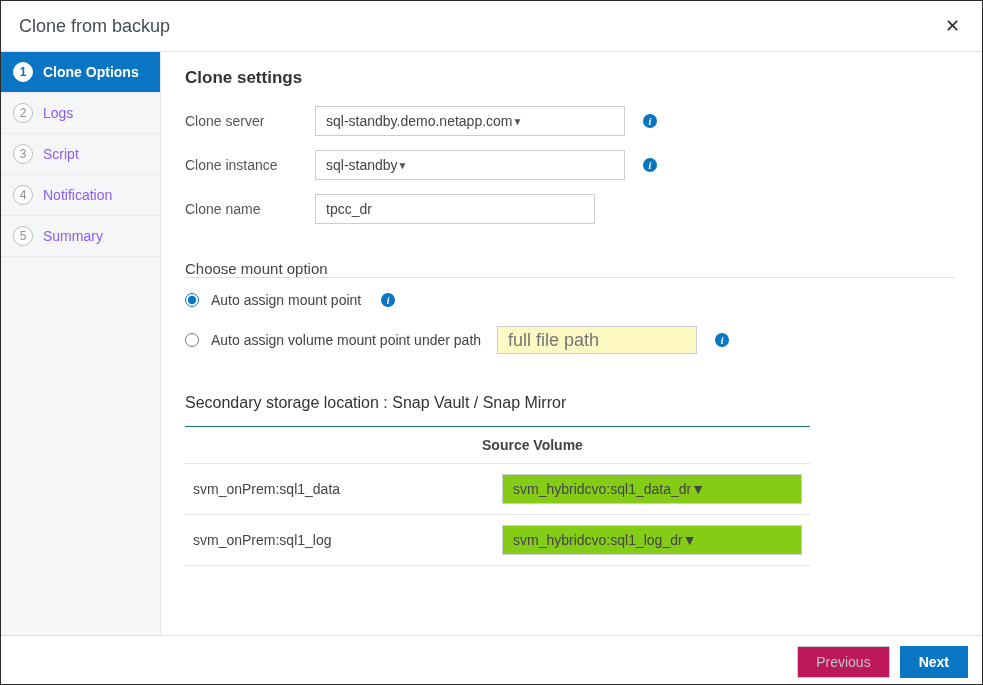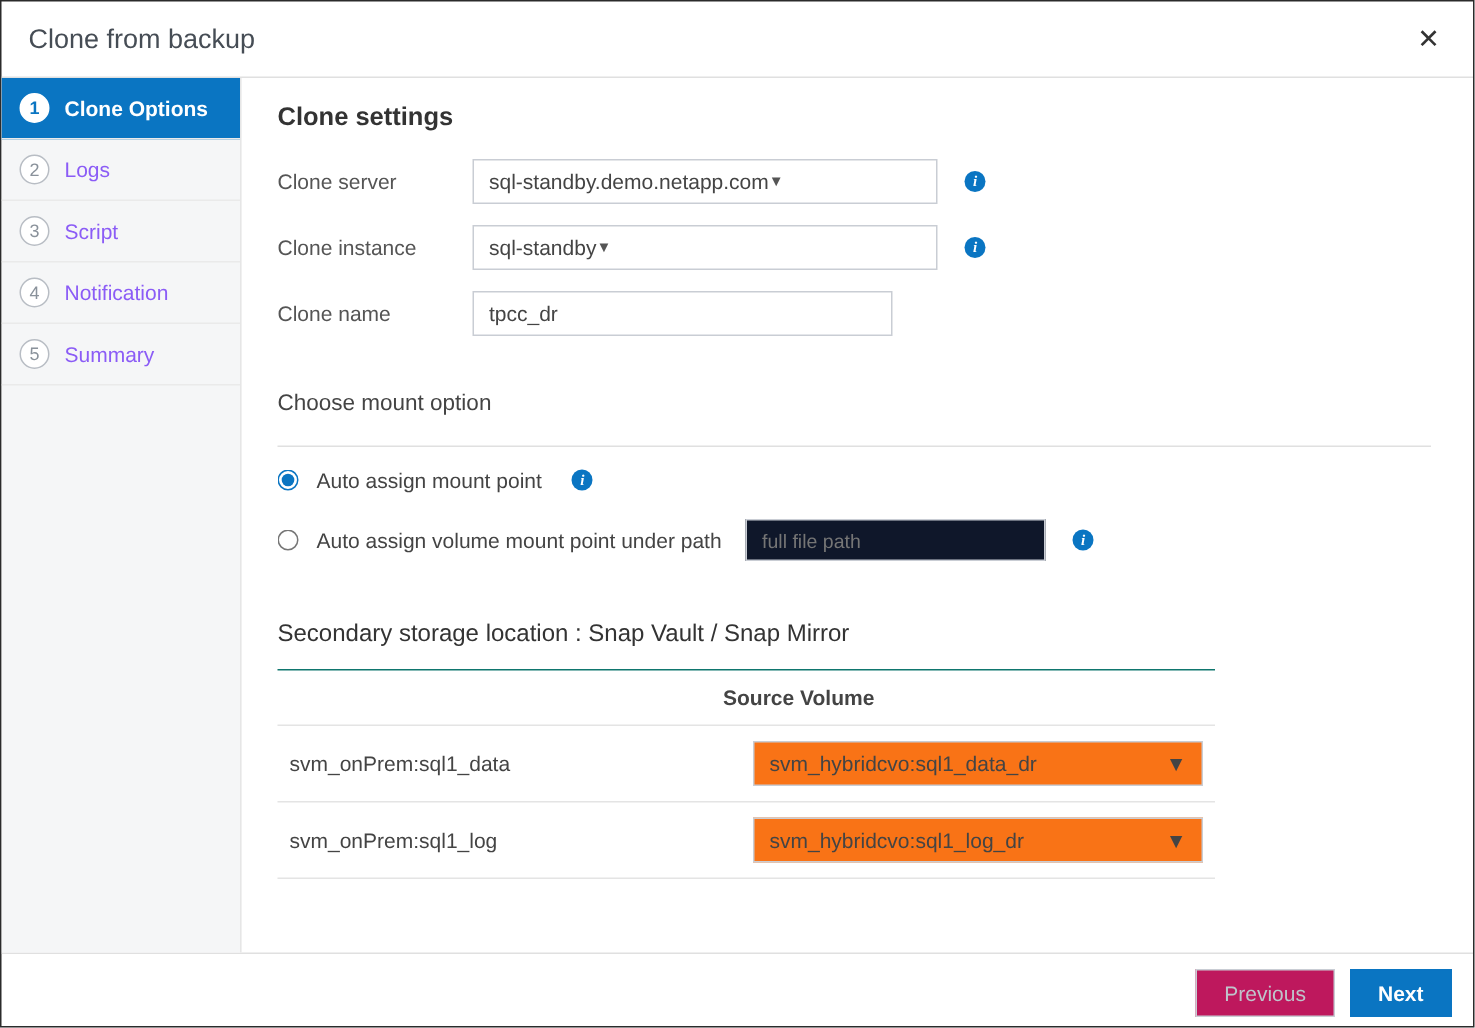--- a/index.html
+++ b/index.html
@@ -134,44 +134,44 @@
     justify-content: center;
     margin-left: 18px;
     flex-shrink: 0;
     font-family: Georgia, serif;
     font-style: italic;
   }
   .section-title {
     font-size: 15px;
     color: #444;
     margin-top: 36px;
-    padding-bottom: 20px;
+    padding-bottom: 0;
     border-bottom: 1px solid #e0e0e0;
   }
   .radio-row {
     display: flex;
     align-items: center;
     margin-top: 14px;
     font-size: 14px;
     color: #444;
   }
   .radio-row input[type="radio"] {
     margin-right: 12px;
     width: 14px;
     height: 14px;
     accent-color: #0a75c2;
   }
   .radio-row .radio-label { margin-right: 10px; }
   .path-input {
     width: 200px;
     height: 28px;
     border: 1px solid #c9cdd4;
-    background: #0f172a;
+    background: #fef9c3;
     padding: 0 10px;
-    font-size: 13px;
+    font-size: 18px;
     color: #888;
     margin-left: 6px;
   }
   .table-title {
     font-size: 16px;
     color: #333;
     margin-top: 40px;
     margin-bottom: 14px;
   }
   .vol-table { width: 625px; }
@@ -183,24 +183,24 @@
   }
   .vol-header { font-weight: 600; font-size: 14px; color: #333; border-top: 1px solid #0f766e; justify-content: flex-end;}
   .vol-col1 { width: 320px; font-size: 14px; color: #444; }
   .vol-col2 { flex: 1; }
   .vol-select {
     width: 300px;
     height: 30px;
     border: 1px solid #c9cdd4;
     display: flex;
     align-items: center;
-    justify-content: space-between;
+    justify-content: flex-start;
     padding: 0 10px;
     font-size: 14px;
-    background: #f97316;
+    background: #84cc16;
     color: #444;
   }
   .dialog-footer {
     height: 52px;
     border-top: 1px solid #e0e0e0;
     display: flex;
     justify-content: flex-end;
     align-items: center;
     padding: 0 14px;
     gap: 10px;

